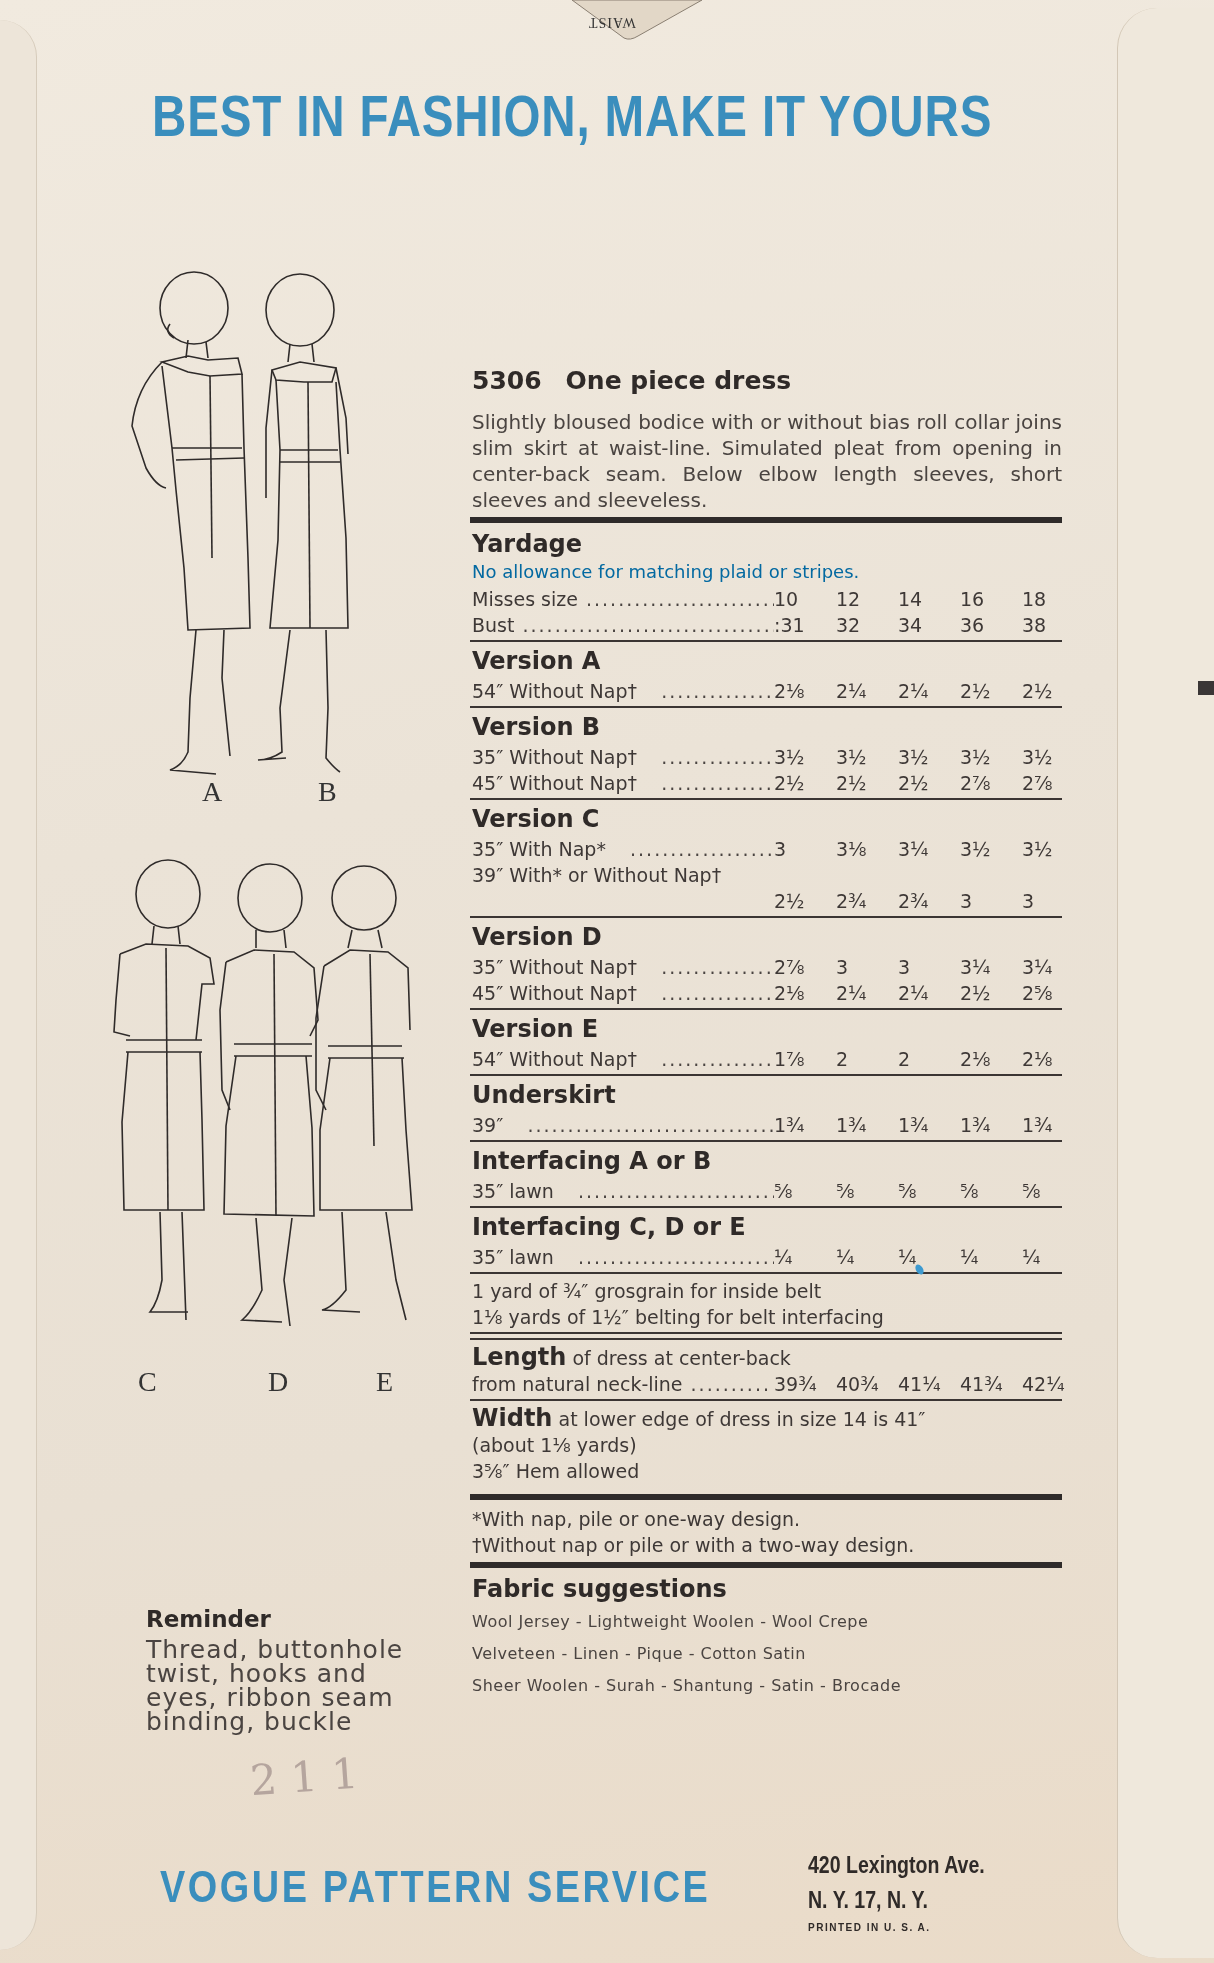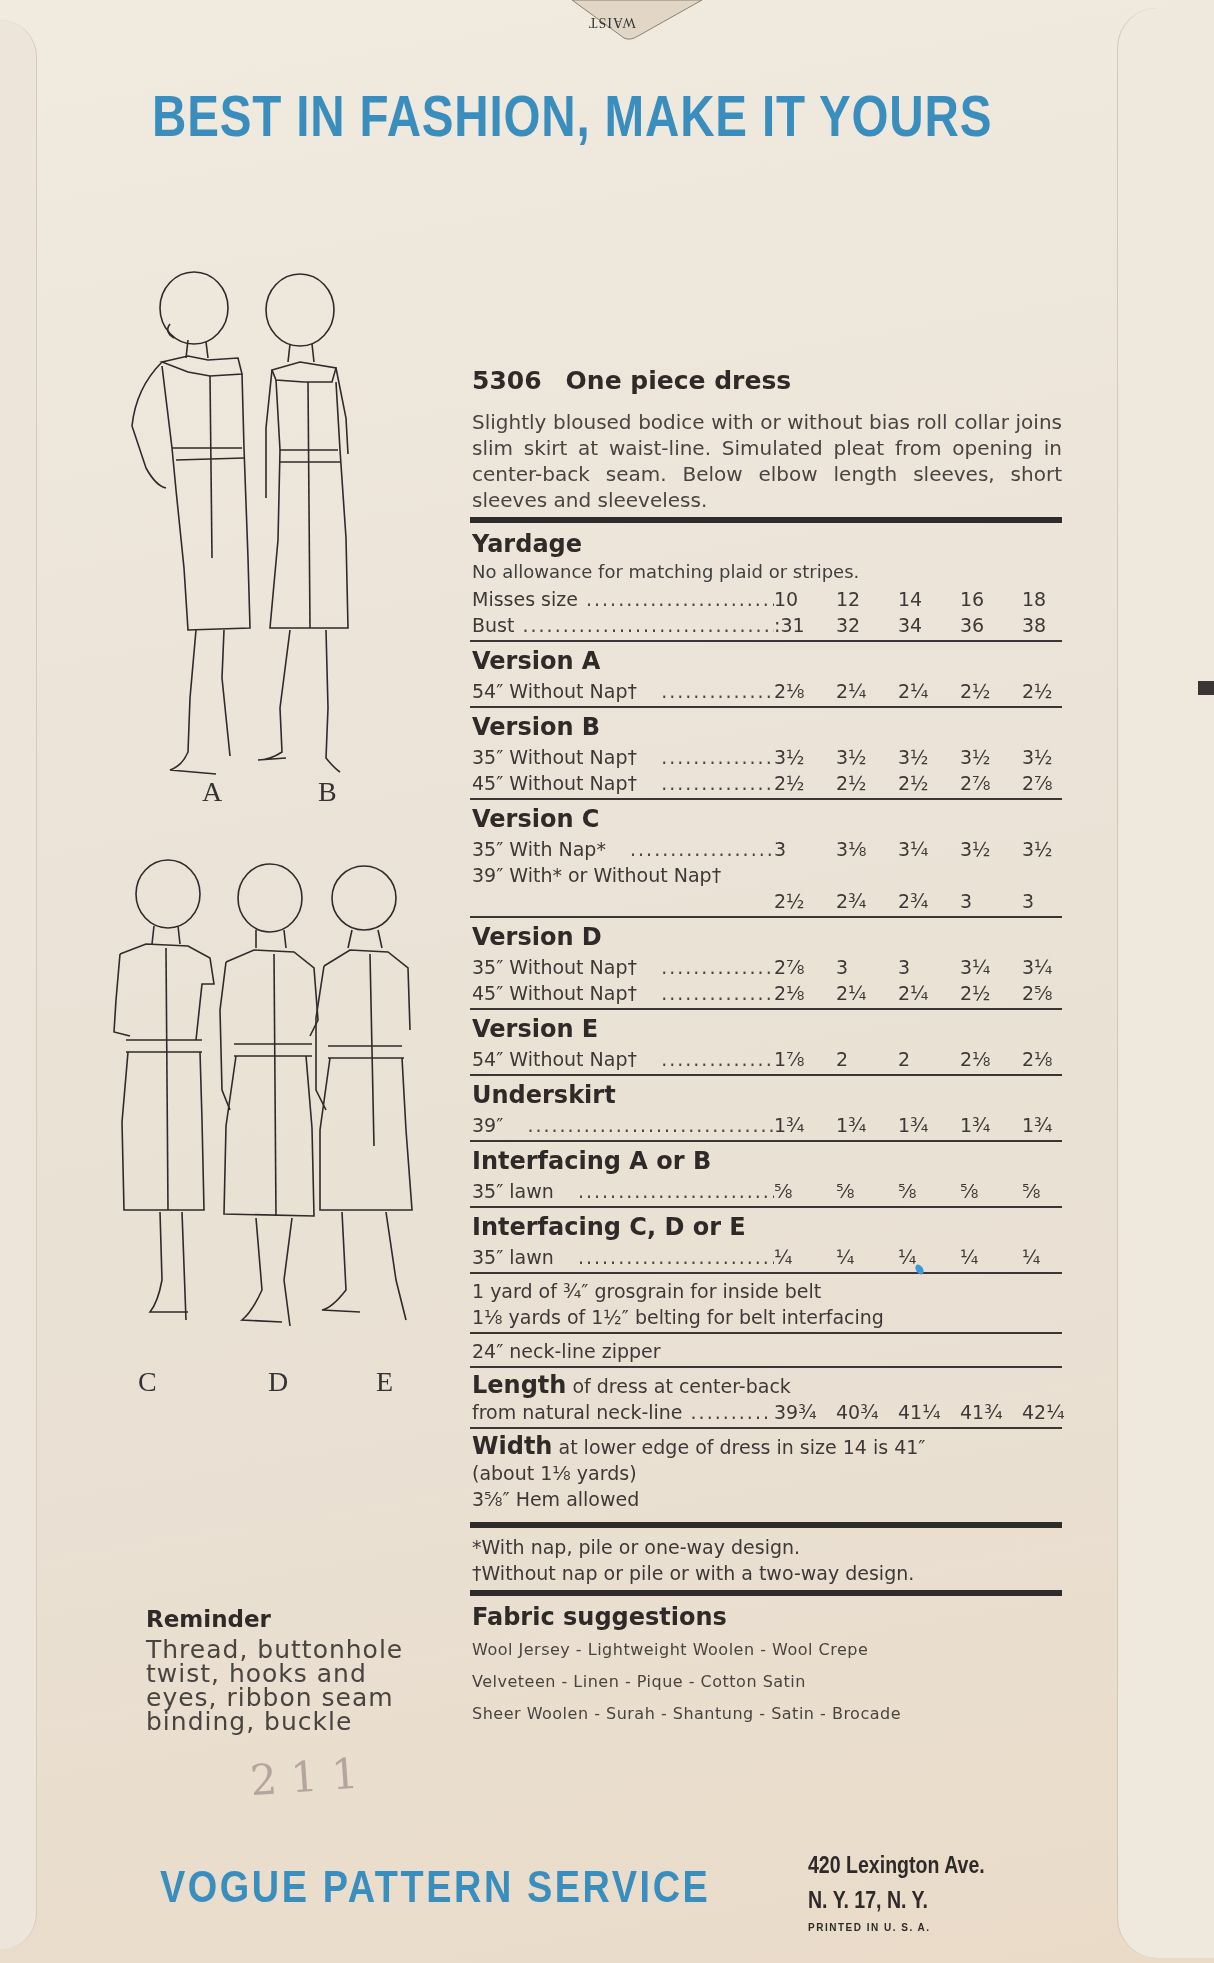--- a/index.html
+++ b/index.html
@@ -14,21 +14,21 @@
   .headline{position:absolute;left:152px;top:82px;font-family:"Liberation Sans",sans-serif;font-weight:bold;font-size:58px;color:#3a8ebd;letter-spacing:1px;transform:scaleX(0.82);transform-origin:left top;white-space:nowrap;}
   .figs{position:absolute;}
   .fig-label{position:absolute;font-family:"Liberation Serif",serif;font-size:28px;color:#333;}
   .content{position:absolute;left:470px;top:366px;width:592px;}
   .pattern-title{font-weight:bold;font-size:25px;color:#2f2a28;margin:0 0 14px 2px;}
   .pattern-title span{margin-right:24px;}
   .desc{font-size:20px;line-height:26px;color:#4a4441;text-align:justify;text-align-last:left;margin:0 0 4px 2px;}
   .rule-thick{height:6px;background:#2f2b2a;margin:4px 0 6px 0;}
   .rule-thin{height:2px;background:#3b3533;margin:2px 0 4px 0;}
   .section-title{font-weight:bold;font-size:24px;color:#2f2a28;margin:4px 0 2px 2px;line-height:30px;}
-  .note{font-size:18px;color:#404040;margin:2px 0 4px 2px;}
+  .note{font-size:18px;color:#0369a1;margin:2px 0 4px 2px;}
   .row{display:flex;align-items:center;font-size:19px;line-height:26px;color:#3e3836;padding-left:2px;}
   .row .lbl{white-space:nowrap;}
   .row .dots{flex:1;overflow:hidden;white-space:nowrap;letter-spacing:2px;color:#4a4441;}
   .row .vals{display:flex;}
   .row .v{width:62px;text-align:left;white-space:nowrap;}
   .row .v:last-child{width:40px;}
   .plain{font-size:19px;line-height:26px;color:#3e3836;padding-left:2px;}
   .inline-bold{font-weight:bold;font-size:24px;color:#2f2a28;}
   .footnotes{font-size:19px;line-height:26px;color:#3e3836;padding-left:2px;}
   .fabric{font-size:16px;line-height:32px;color:#4a4441;padding-left:2px;letter-spacing:0.5px;}
@@ -294,21 +294,20 @@
       <span class="v">¼</span>
       <span class="v">¼</span>
       <span class="v">¼</span>
     </span>
   </div>
   <div class="rule-thin"></div>
 
   <div class="plain">1 yard of ¾″ grosgrain for inside belt</div>
   <div class="plain">1⅛ yards of 1½″ belting for belt interfacing</div>
   <div class="rule-thin"></div>
-  <div class="plain">24″ neck-line zipper</div>
   <div class="rule-thin"></div>
 
   <div class="plain">
     <span class="inline-bold">Length</span>
     <span>of dress at center-back</span>
   </div>
   <div class="row">
     <span class="lbl">from natural neck-line</span>
     <span class="dots">&nbsp;..........</span>
     <span class="vals">

